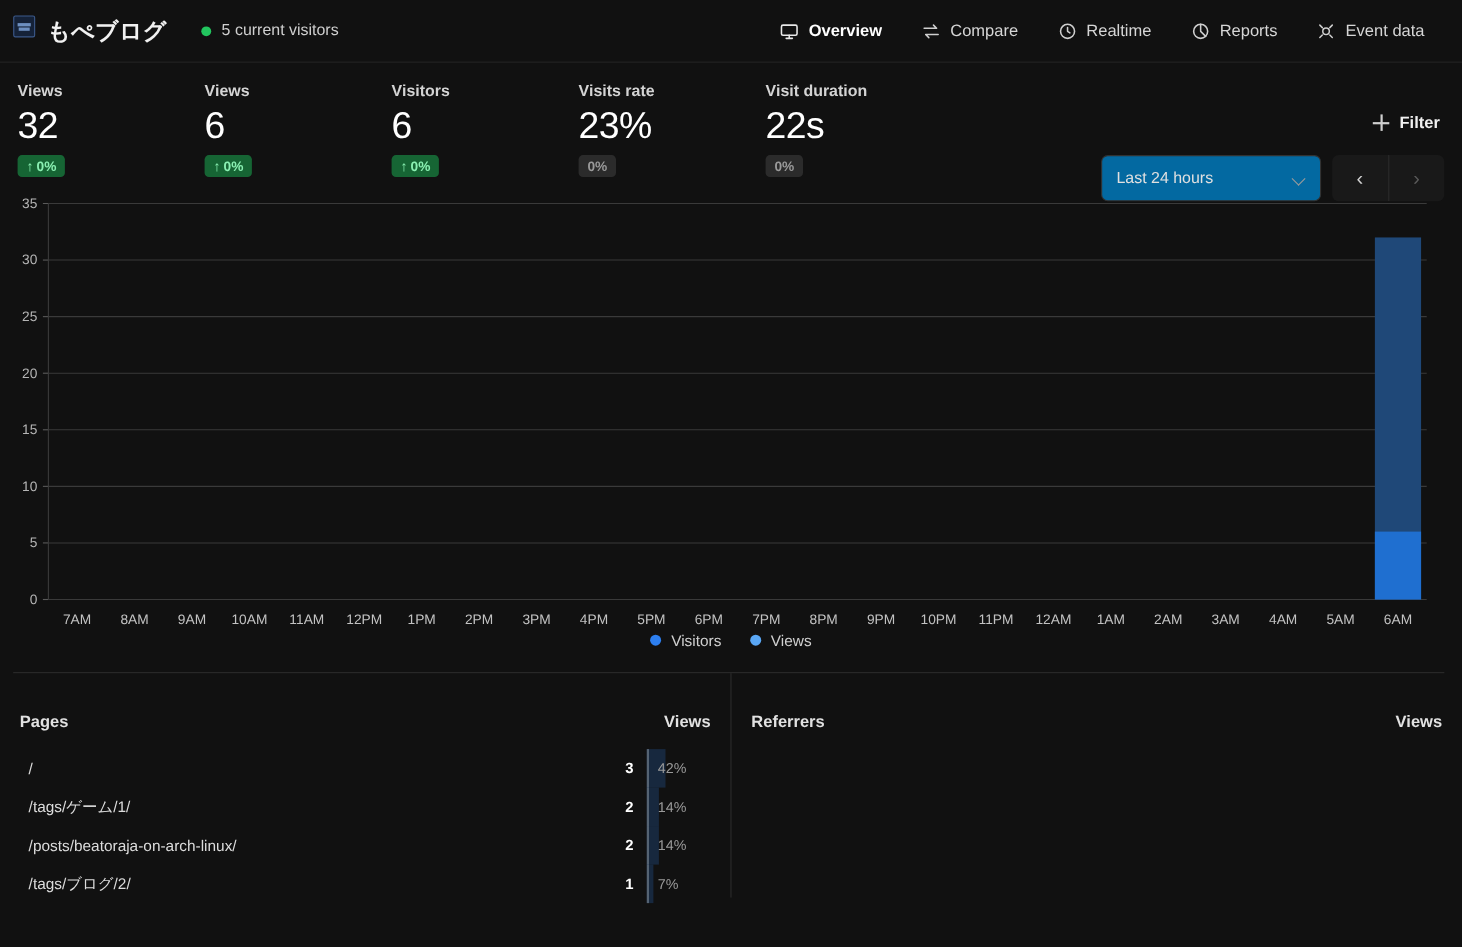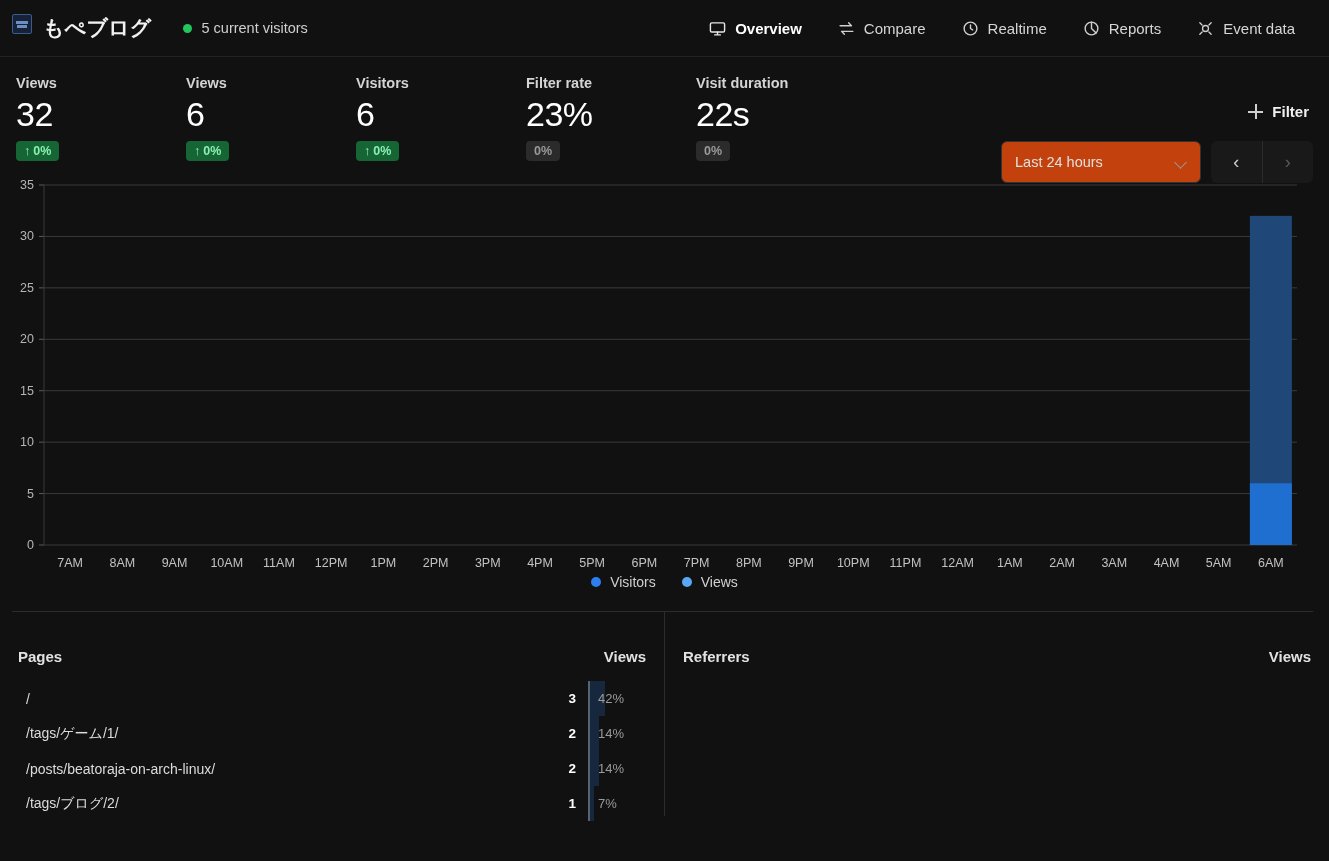--- a/index.html
+++ b/index.html
@@ -111,21 +111,21 @@
   }
   .plus::before, .plus::after {
     content: ""; position: absolute; background: #cfcfcf;
   }
   .plus::before { left: 0; top: 6.5px; width: 15px; height: 2px; }
   .plus::after  { top: 0; left: 6.5px; height: 15px; width: 2px; }
 
   .daterow { display: flex; align-items: stretch; gap: 10px; margin-top: 16px; }
   .date-select {
     width: 200px; height: 42px;
-    background: #c2410c;
+    background: #0369a1;
     border: 1px solid #323232;
     border-radius: 6px;
     display: flex; align-items: center; justify-content: space-between;
     padding: 0 13px;
     font-size: 14.5px; color: #e0e0e0;
     cursor: pointer;
   }
   .chev { width: 11px; height: 11px; position: relative; }
   .chev::after {
     content: ""; position: absolute; left: 0; top: 1px;
@@ -281,21 +281,21 @@
   <div class="metric">
     <div class="metric-label">Visitors</div>
     <div class="metric-value">6</div>
     <div class="metric-change up">
       <span>↑</span>
       <span>0%</span>
     </div>
   </div>
 
   <div class="metric">
-    <div class="metric-label">Filter rate</div>
+    <div class="metric-label">Visits rate</div>
     <div class="metric-value">23%</div>
     <div class="metric-change flat">
       <span>0%</span>
     </div>
   </div>
 
   <div class="metric">
     <div class="metric-label">Visit duration</div>
     <div class="metric-value">22s</div>
     <div class="metric-change flat">

